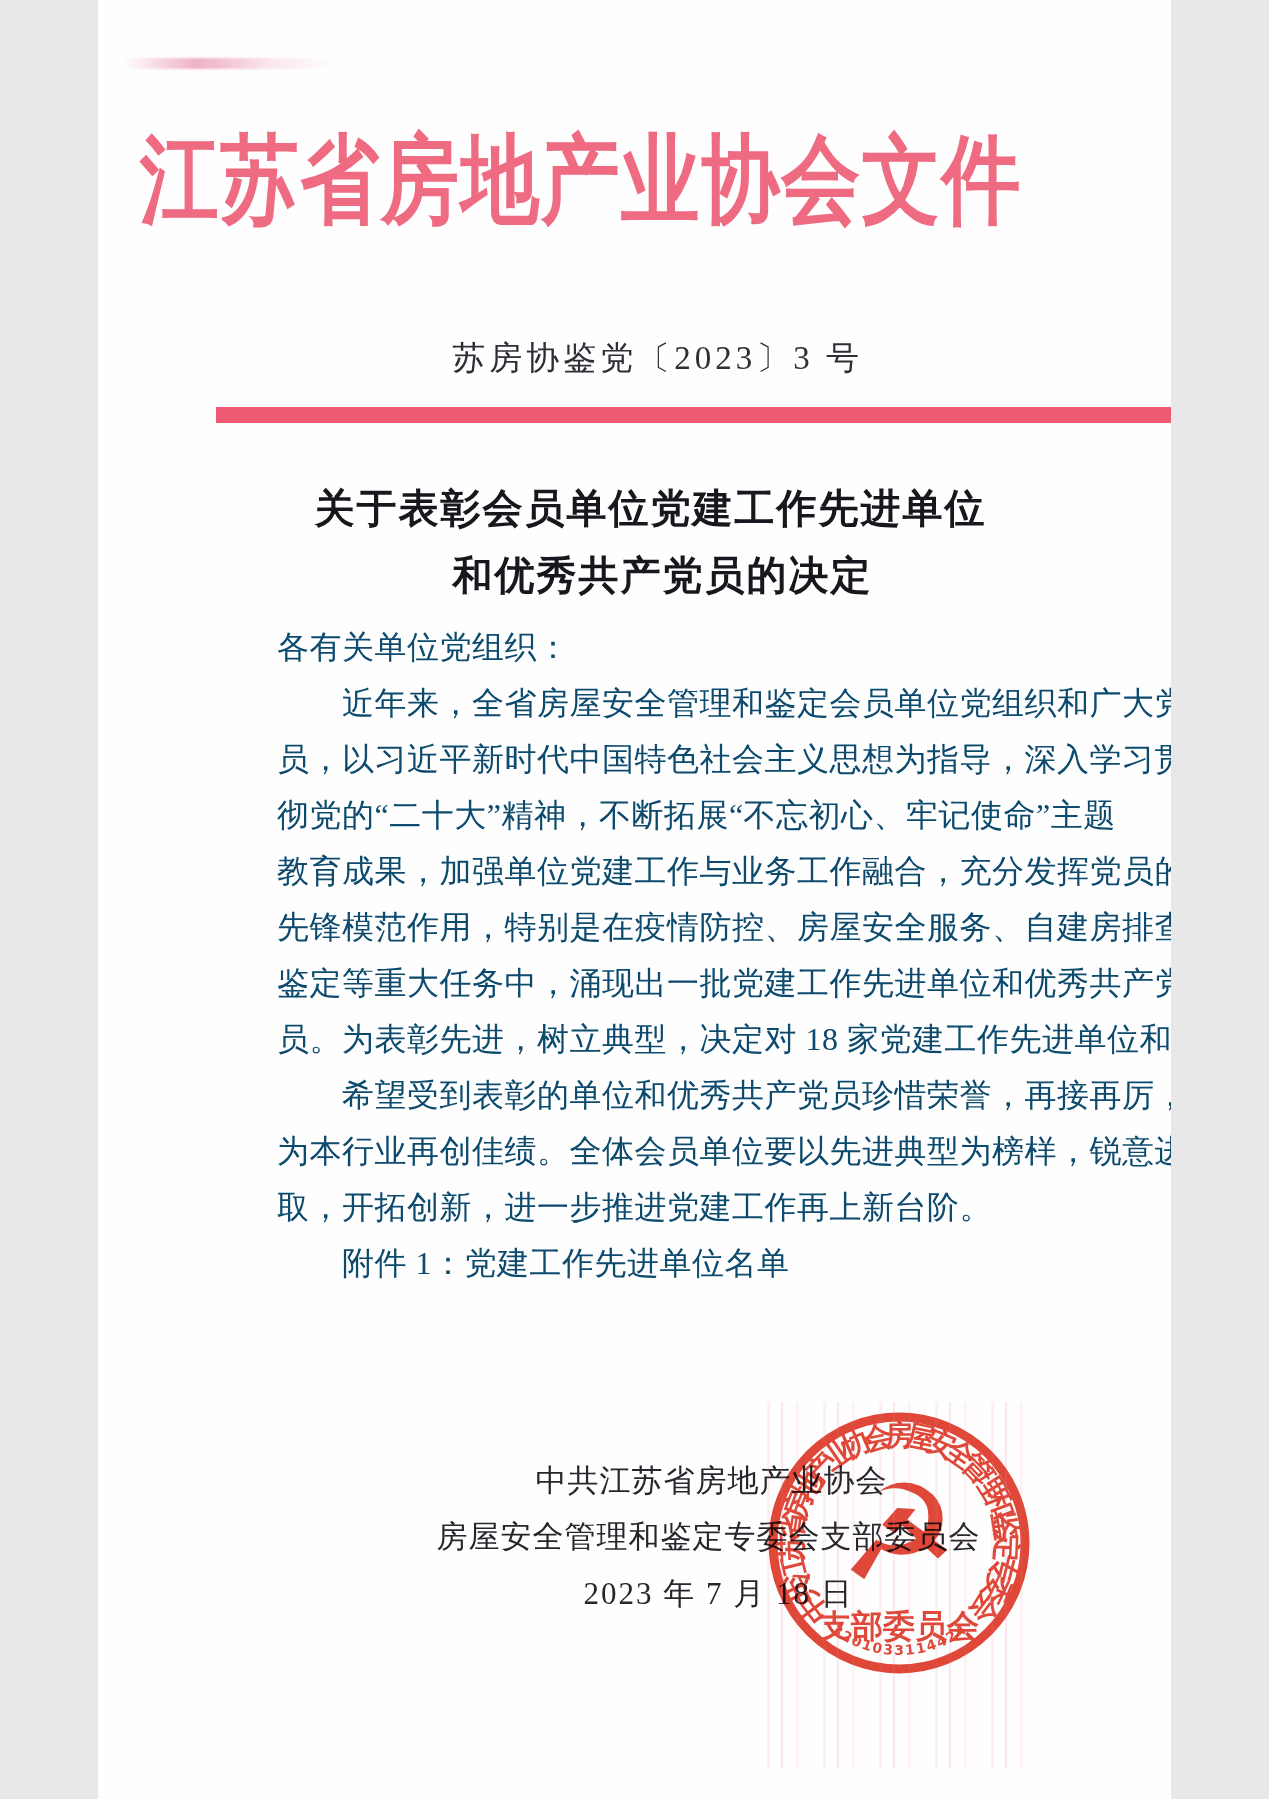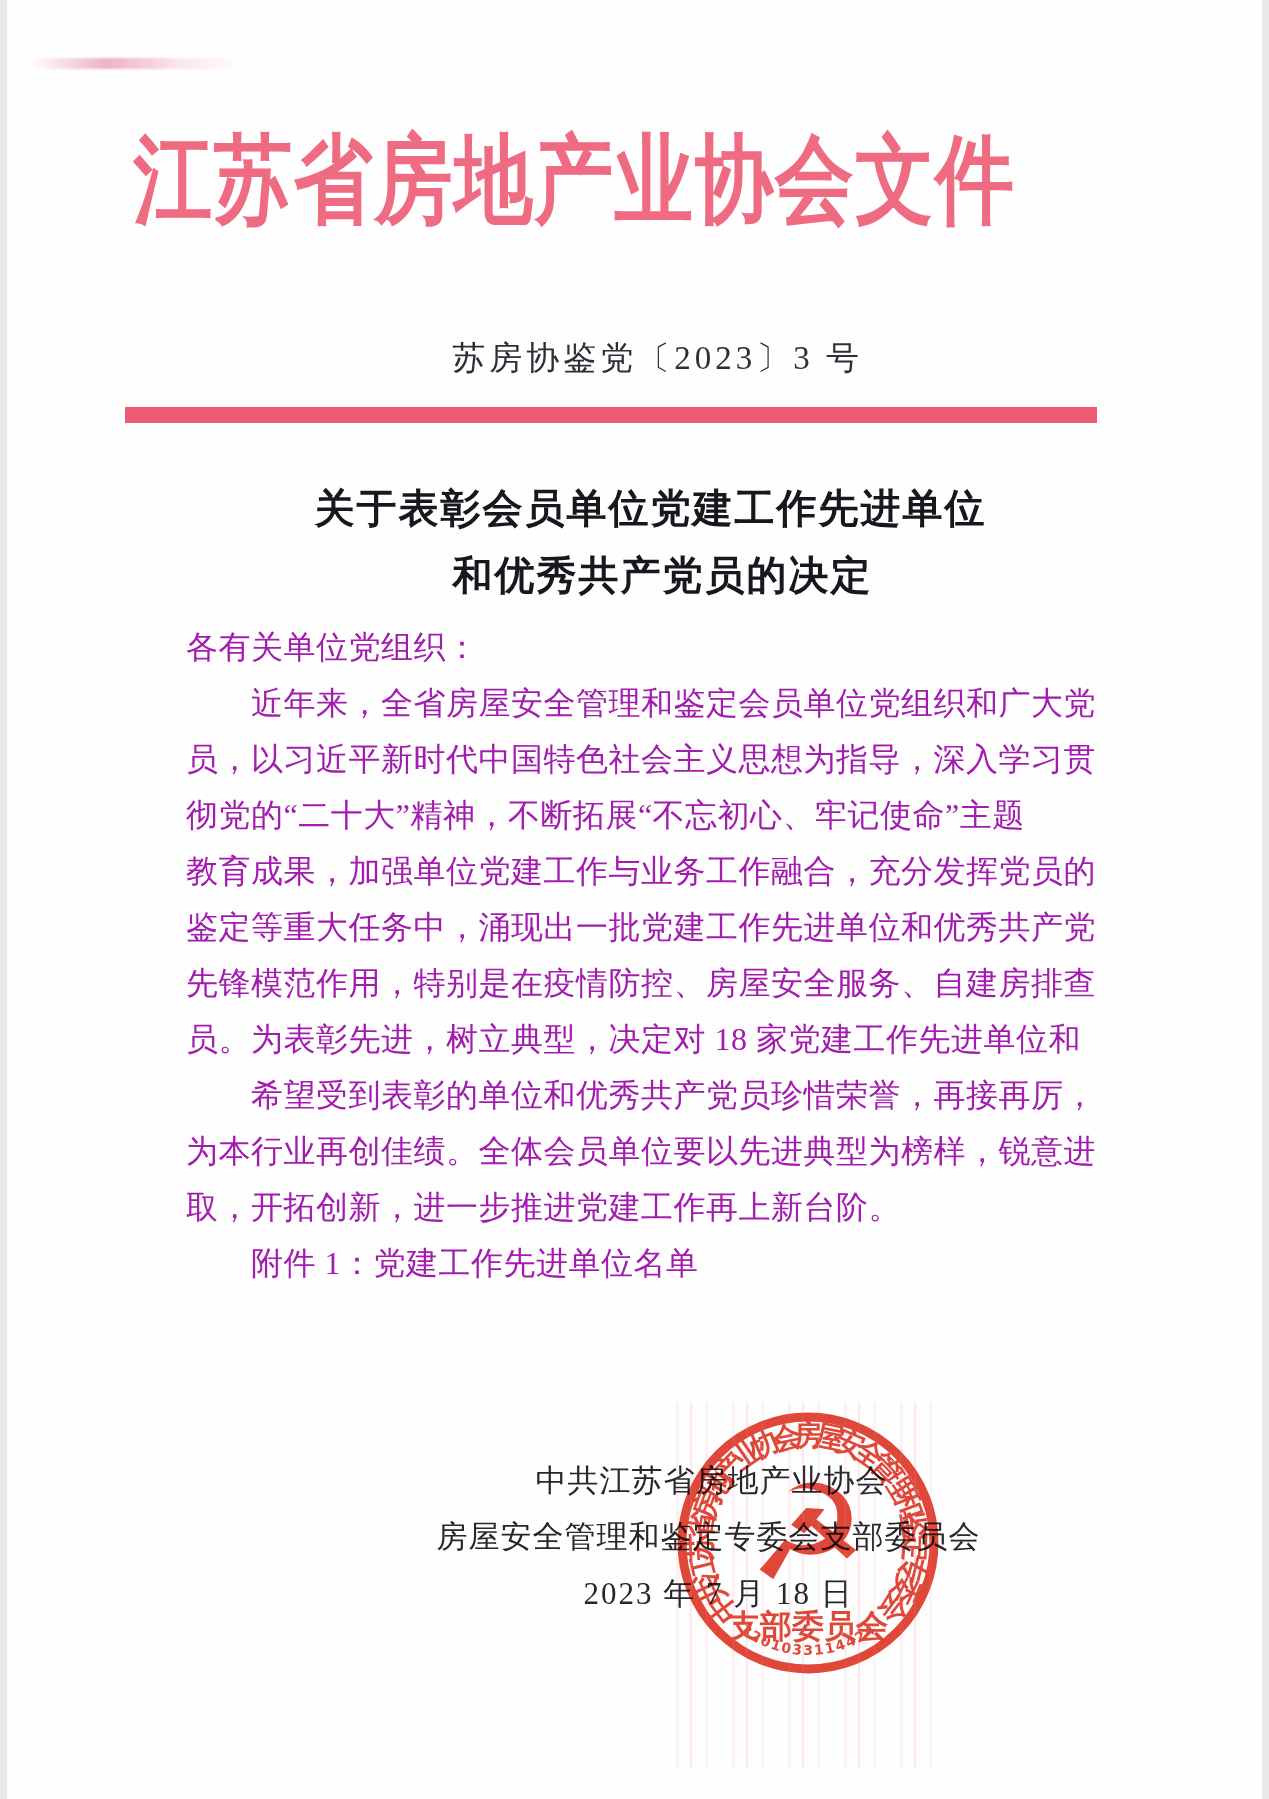--- a/index.html
+++ b/index.html
@@ -1,17 +1,17 @@
 <!DOCTYPE html>
 <html><head>
 <meta charset="utf-8">
 <style>
   html,body { margin:0; padding:0; background:#e8e8e8; }
   .page {
-    position:relative; width:1255px; height:1799px; margin:0 auto;
+    position:relative; width:1073px; height:1799px; margin:0 auto;
     background:#fffefe; overflow:hidden;
     font-family:"Liberation Serif", serif; color:#26262c;
   }
   
   .smudge {
     position:absolute; left:25px; top:58px; width:212px; height:11px;
     background:linear-gradient(90deg, rgba(233,150,170,0), rgba(224,115,150,0.55) 35%, rgba(240,170,195,0.28) 70%, rgba(233,150,170,0));
     border-radius:6px; filter:blur(1px);
   }
   .header-title {
@@ -29,21 +29,21 @@
     background:#ed5b72;
   }
   .doc-title {
     position:absolute; left:0; width:100%; text-align:center;
     font-size:40px; font-weight:bold; color:#17171d; letter-spacing:2px; white-space:nowrap;
   }
   #title-line-1 { top:481px; transform:translateX(16px); }
   #title-line-2 { top:548px; transform:translateX(28px); }
   .body-block {
     position:absolute; left:179px; top:619px; width:916px;
-    font-size:32px; letter-spacing:0.5px; color:#a21caf;
+    font-size:32px; letter-spacing:0.5px; color:#0c4a6e;
   }
   .body-line { height:56px; line-height:56px; white-space:nowrap; }
   .body-line.ind { padding-left:65px; }
   .sig-line {
     position:absolute; left:0; width:100%; text-align:center;
     font-size:31px; letter-spacing:1px; color:#26262c; white-space:nowrap;
   }
   #sig-org-1 { top:1460px; transform:translateX(77px); }
   #sig-org-2 { top:1516px; transform:translateX(74px); }
   #sig-date  { top:1573px; transform:translateX(84px); letter-spacing:2px; }
@@ -78,22 +78,22 @@
 
   <div class="doc-title" id="title-line-1">关于表彰会员单位党建工作先进单位</div>
   <div class="doc-title" id="title-line-2">和优秀共产党员的决定</div>
 
   <div class="body-block" id="body-block">
       <div class="body-line">各有关单位党组织：</div>
       <div class="body-line ind">近年来，全省房屋安全管理和鉴定会员单位党组织和广大党</div>
       <div class="body-line">员，以习近平新时代中国特色社会主义思想为指导，深入学习贯</div>
       <div class="body-line">彻党的“二十大”精神，不断拓展“不忘初心、牢记使命”主题</div>
       <div class="body-line">教育成果，加强单位党建工作与业务工作融合，充分发挥党员的</div>
+      <div class="body-line">先锋模范作用，特别是在疫情防控、房屋安全服务、自建房排查</div>
       <div class="body-line">鉴定等重大任务中，涌现出一批党建工作先进单位和优秀共产党</div>
-      <div class="body-line">先锋模范作用，特别是在疫情防控、房屋安全服务、自建房排查</div>
       <div class="body-line">员。为表彰先进，树立典型，决定对 18 家党建工作先进单位和</div>
       <div class="body-line ind">希望受到表彰的单位和优秀共产党员珍惜荣誉，再接再厉，</div>
       <div class="body-line">为本行业再创佳绩。全体会员单位要以先进典型为榜样，锐意进</div>
       <div class="body-line">取，开拓创新，进一步推进党建工作再上新台阶。</div>
       <div class="body-line ind">附件 1：党建工作先进单位名单</div>
     </div>
 
   <div class="sig-line" id="sig-org-1">中共江苏省房地产业协会</div>
   <div class="sig-line" id="sig-org-2">房屋安全管理和鉴定专委会支部委员会</div>
   <div class="sig-line" id="sig-date">2023 年 7 月 18 日</div>

